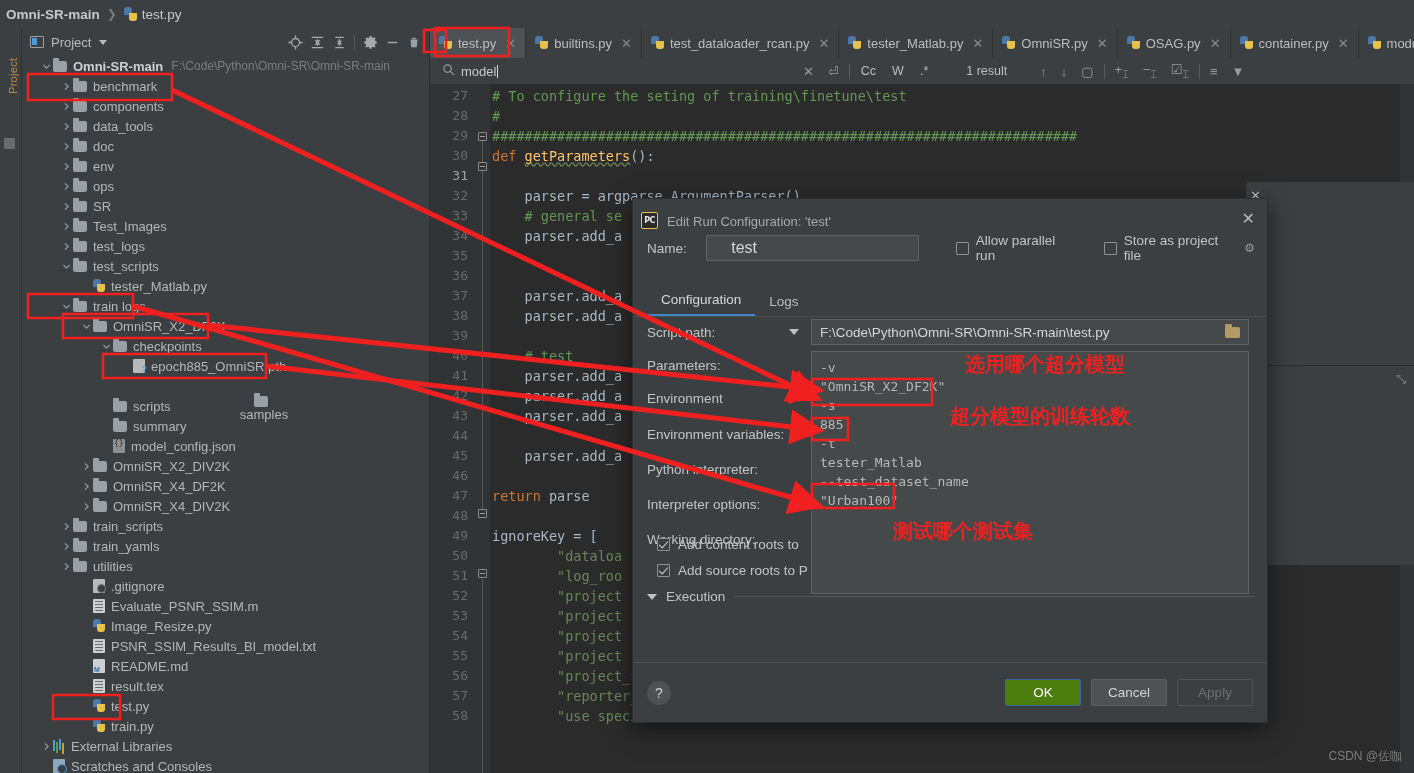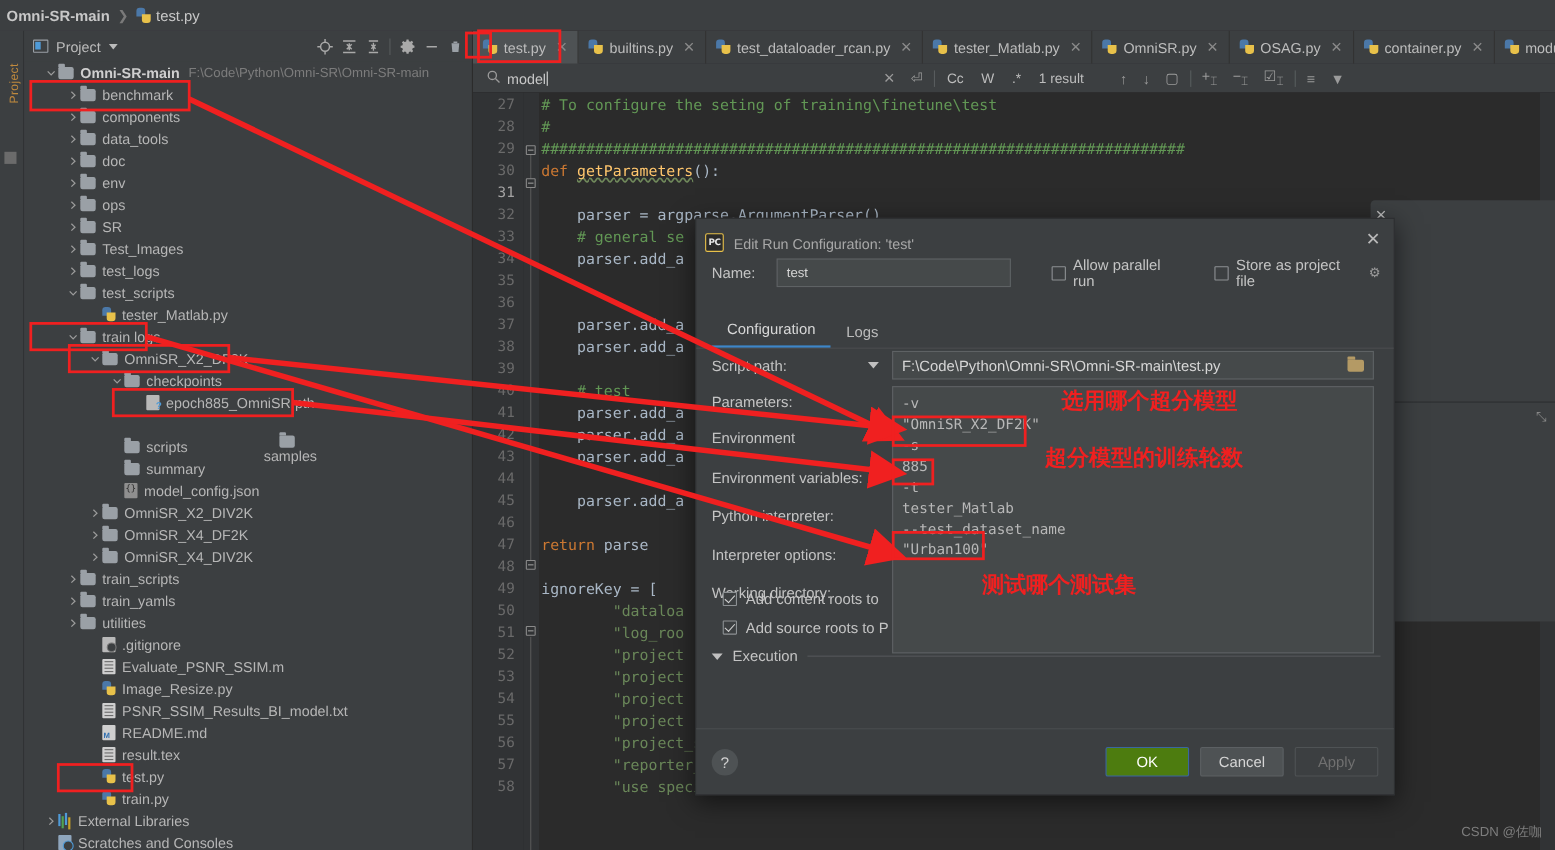--- a/index.html
+++ b/index.html
@@ -149,21 +149,21 @@
     width:17px;height:17px;border:1.4px solid #e8c14a;border-radius:2px;background:#2b2b2b;
     display:flex;align-items:center;justify-content:center;color:#e6e6e6;font-size:8px;font-weight:bold;
     font-family:"DejaVu Sans",sans-serif;letter-spacing:-.5px;flex:none;
   }
   #dlgtitle{margin-left:9px;color:#a8a8a8;font-size:13px;}
   #dlgclose{margin-left:auto;color:#b9b9b9;font-size:16px;line-height:1;padding:2px 4px;}
   #namerow{display:flex;align-items:center;padding:4px 12px 0 14px;gap:0;}
   #namerow .namelbl{color:#c4c4c4;font-size:13.5px;width:60px;}
   #nameinput{
     width:215px;height:26px;background:#45494a;border:1px solid #5e6264;
-    color:#d6d6d6;font-size:12px;display:flex;align-items:center;padding-left:8px;
+    color:#d6d6d6;font-size:16px;display:flex;align-items:center;padding-left:24px;
   }
   .ckbox{width:13px;height:13px;border:1px solid #8d9194;background:#3c3f41;flex:none;position:relative;border-radius:1px;}
   .ckbox.on:after{
     content:"";position:absolute;left:3px;top:0px;width:4px;height:8px;
     border:solid #d2d2d2;border-width:0 1.6px 1.6px 0;transform:rotate(42deg);
   }
   .ckwrap{display:flex;align-items:center;gap:7px;color:#c4c4c4;font-size:13.5px;}
 
   #tabs{display:flex;align-items:flex-end;gap:0;padding:0 0 0 14px;margin-top:23px;height:30px;}
   .dtab{padding:0 14px 7px 14px;color:#bcbcbc;font-size:13.5px;}
@@ -620,21 +620,21 @@
           </svg>
       </span>
       <span id="findtext"><span>model</span><span class="caret"></span></span>
     </div>
     <span class="fb-ic">✕</span>
     <span class="fb-ic">⏎</span>
     <span class="fb-div"></span>
     <span class="fb-lbl">Cc</span>
     <span class="fb-lbl">W</span>
     <span class="fb-lbl">.*</span>
-    <span class="fb-lbl" style="">1 result</span>
+    <span class="fb-lbl" style="margin-left:22px">1 result</span>
     <span class="fb-ic" style="margin-left:18px">↑</span>
     <span class="fb-ic">↓</span>
     <span class="fb-ic">▢</span>
     <span class="fb-div"></span>
     <span class="fb-ic">+<sub>⌶</sub></span>
     <span class="fb-ic">−<sub>⌶</sub></span>
     <span class="fb-ic">☑<sub>⌶</sub></span>
     <span class="fb-div"></span>
     <span class="fb-ic">≡</span>
     <span class="fb-ic">▼</span>

